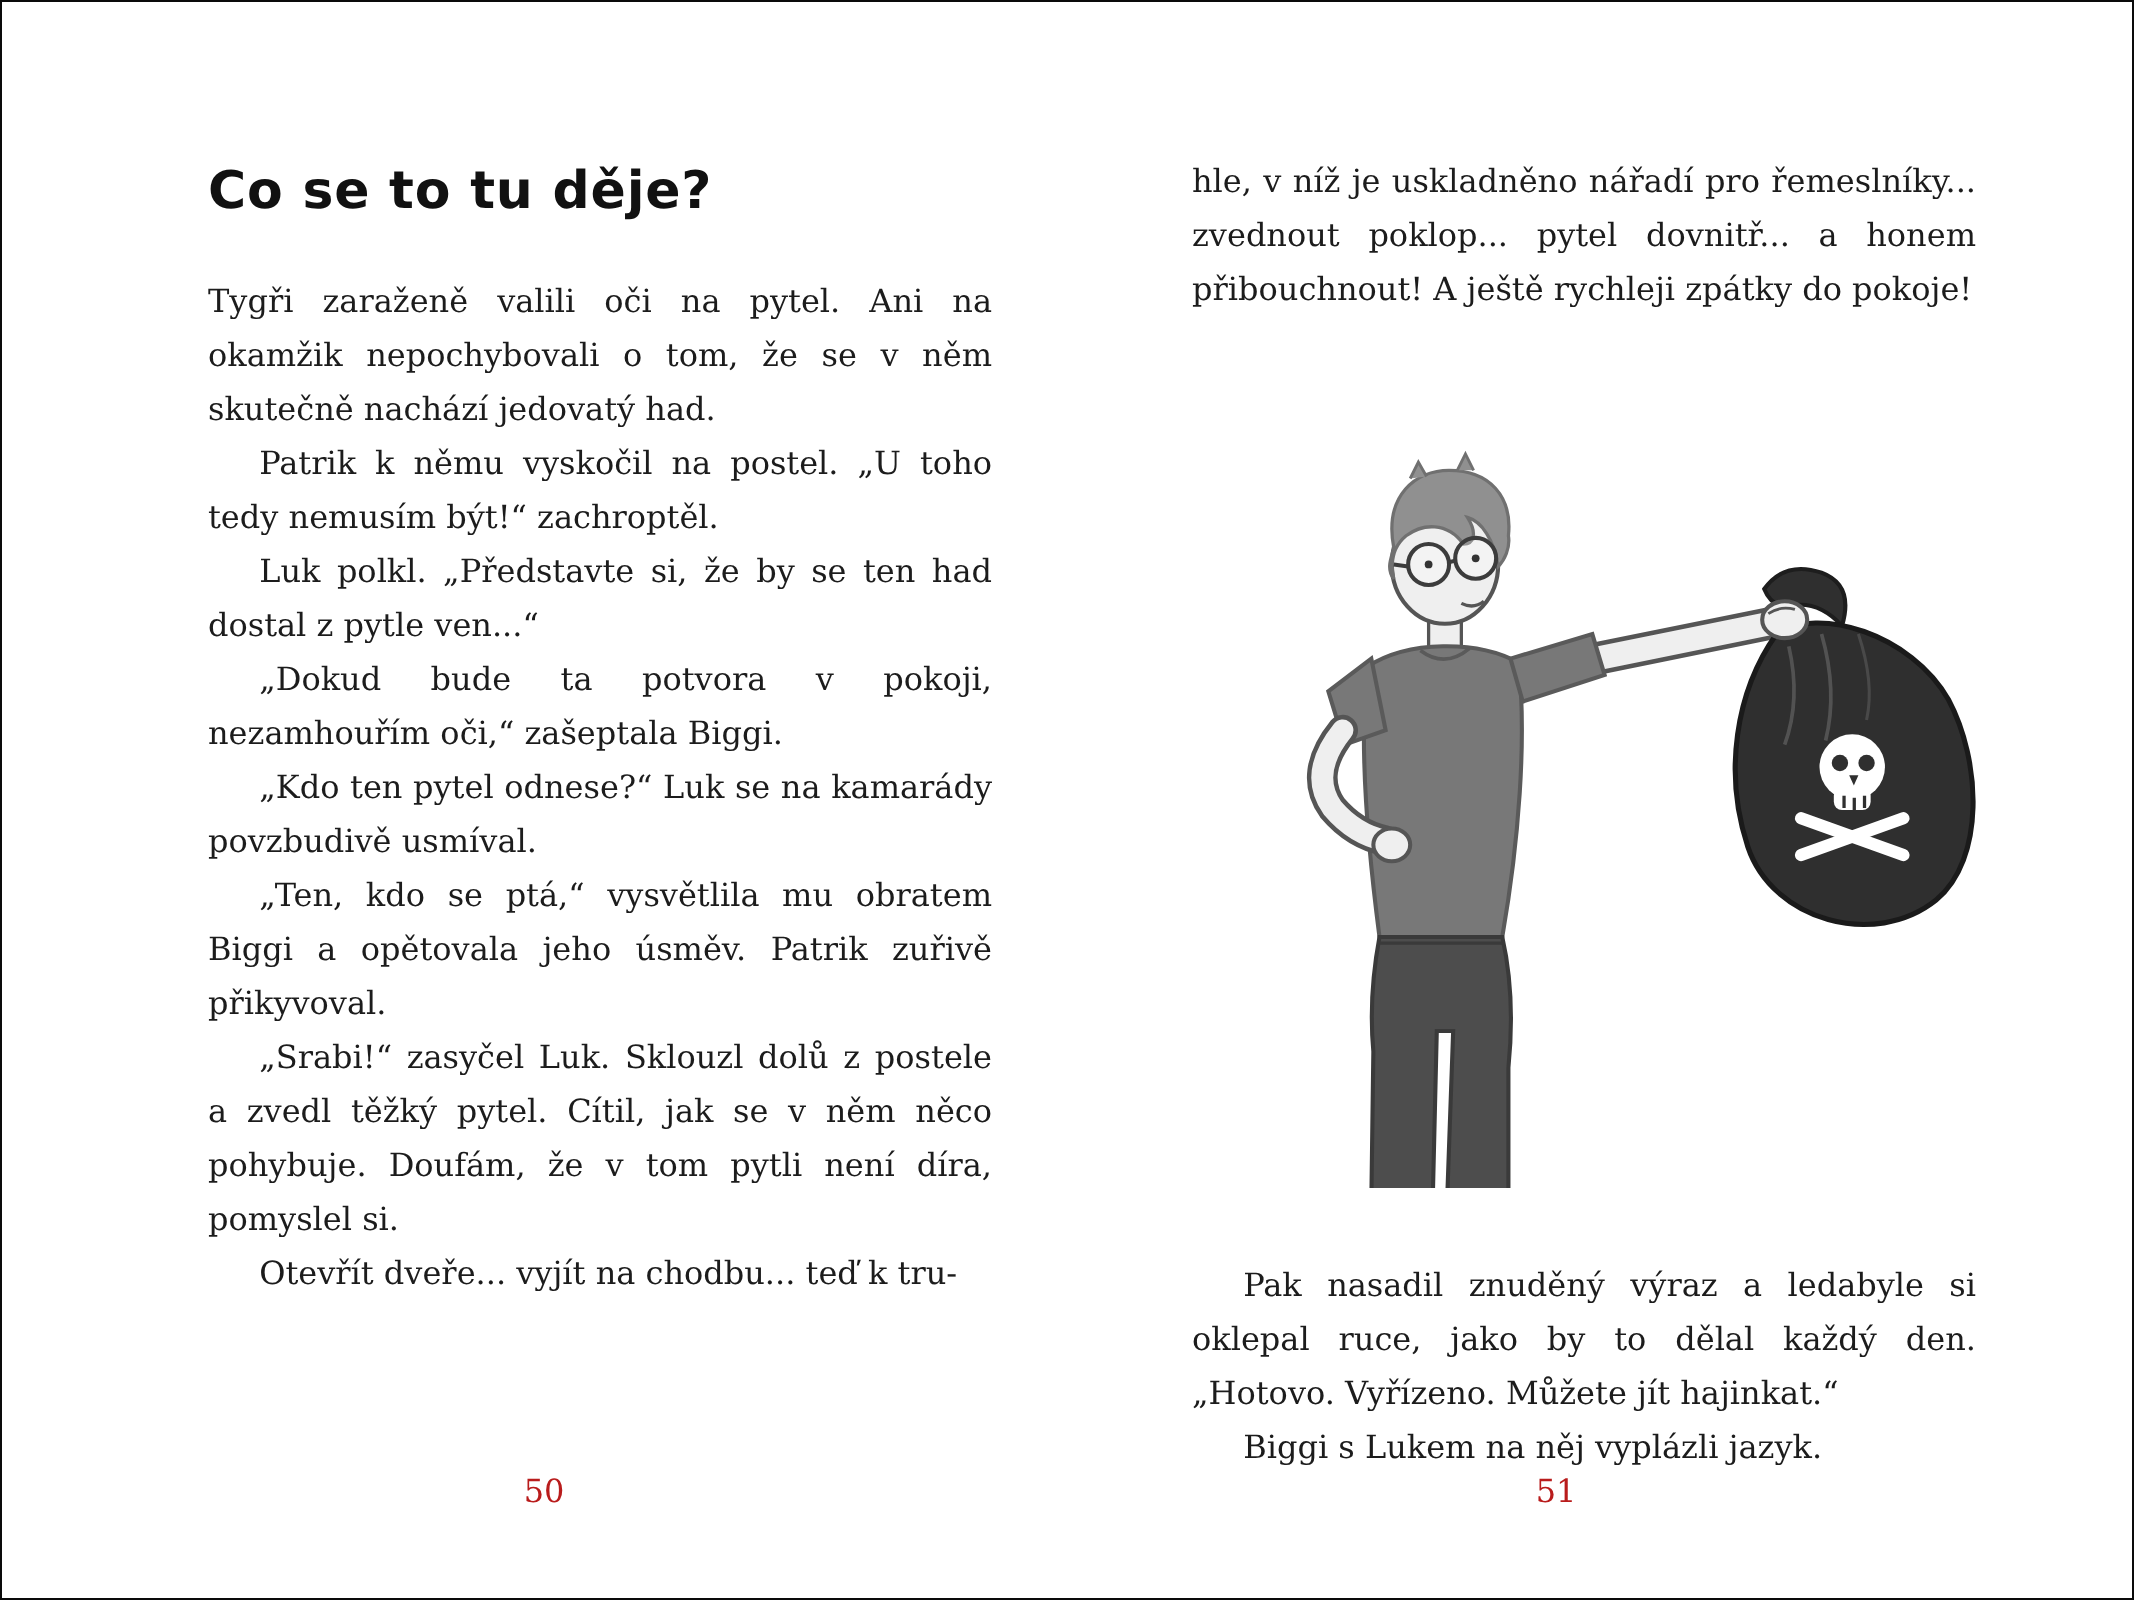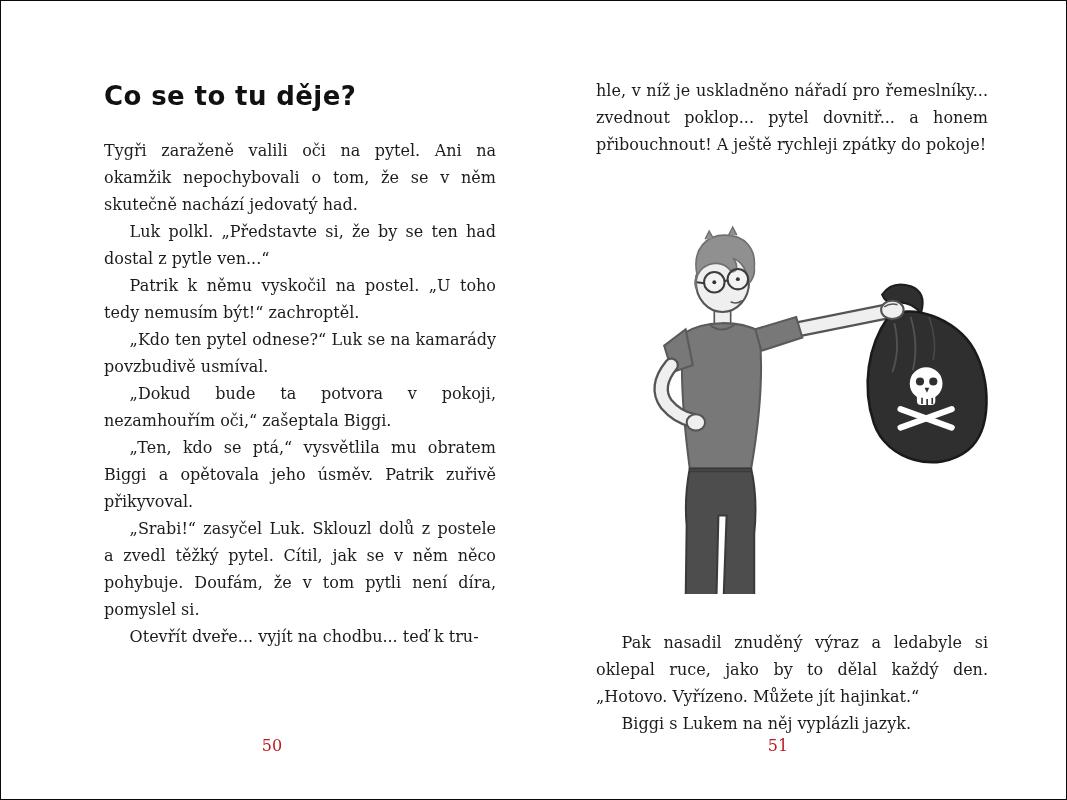--- a/index.html
+++ b/index.html
@@ -84,24 +84,24 @@
 </head>
 <body>
 
 <div class="spread">
 
   <div class="page page-left">
     <div class="content-left">
       <h1 class="chapter-title">Co se to tu děje?</h1>
       <div class="body-text">
         <p class="no-indent">Tygři zaraženě valili oči na pytel. Ani na okamžik nepochybovali o tom, že se v něm skutečně nachází jedovatý had.</p>
+        <p>Patrik k němu vyskočil na postel. „U toho tedy nemusím být!“ zachroptěl.</p>
         <p>Luk polkl. „Představte si, že by se ten had dostal z pytle ven...“</p>
-        <p>Patrik k němu vyskočil na postel. „U toho tedy nemusím být!“ zachroptěl.</p>
+        <p>„Dokud bude ta potvora v pokoji, nezamhouřím oči,“ zašeptala Biggi.</p>
         <p>„Kdo ten pytel odnese?“ Luk se na kamarády povzbudivě usmíval.</p>
-        <p>„Dokud bude ta potvora v pokoji, nezamhouřím oči,“ zašeptala Biggi.</p>
         <p>„Ten, kdo se ptá,“ vysvětlila mu obratem Biggi a opětovala jeho úsměv. Patrik zuřivě přikyvoval.</p>
         <p>„Srabi!“ zasyčel Luk. Sklouzl dolů z postele a zvedl těžký pytel. Cítil, jak se v něm něco pohybuje. Doufám, že v tom pytli není díra, pomyslel si.</p>
         <p>Otevřít dveře... vyjít na chodbu... teď k tru-</p>
       </div>
     </div>
     <div class="page-number">50</div>
   </div>
 
   <div class="page page-right">
     <div class="content-right-top body-text">

